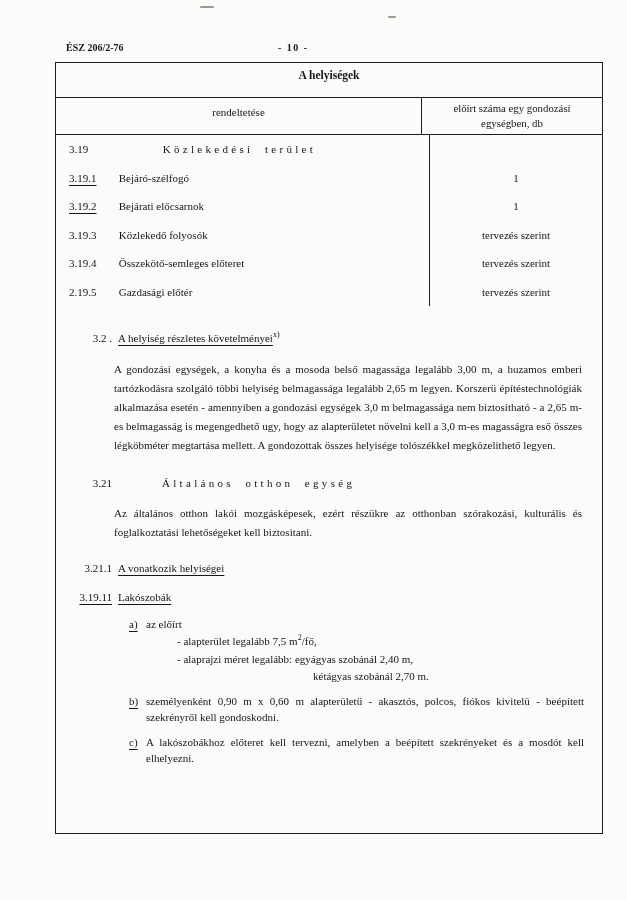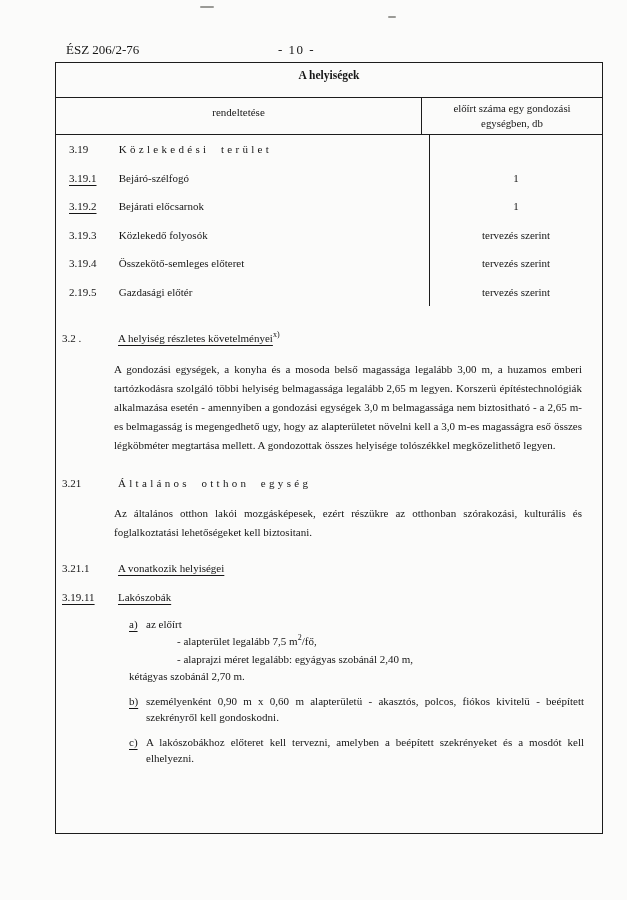--- a/index.html
+++ b/index.html
@@ -8,21 +8,21 @@
     background:#e9e9e7;
     font-family:"Liberation Serif", serif;
     color:#161616;
     -webkit-font-smoothing:antialiased;
   }
   .page{
     position:relative;width:627px;height:900px;
     background:#fbfbfa;overflow:hidden;
   }
   .artifact{position:absolute;background:#9a9a96;border-radius:1px;}
-  .page-header{position:absolute;top:42px;left:0;width:100%;height:18px;font-size:13px;}
+  .page-header{position:absolute;top:42px;left:0;width:100%;height:18px;font-size:10px;font-weight:bold;}
   .doc-num{position:absolute;left:66px;top:0;white-space:nowrap;}
   .page-num{position:absolute;left:278px;top:0;letter-spacing:1.5px;white-space:nowrap;}
 
   .main-box{
     position:absolute;left:55px;top:62px;width:546px;height:770px;
     border:1.6px solid #1c1c1c;
     display:flex;flex-direction:column;
     overflow:hidden;
     font-size:11px;line-height:1.5;
   }
@@ -39,38 +39,38 @@
   }
   .trow{display:flex;align-items:stretch;}
   .trow .cl{flex:1;padding:6px 6px 6px 13px;}
   .trow .cr{
     width:160px;border-left:1.4px solid #1c1c1c;
     display:flex;align-items:center;justify-content:center;
     text-align:center;padding:2px 6px;
   }
   .rnum{display:inline-block;min-width:39px;margin-right:8px;white-space:nowrap;}
   .u{text-decoration:underline;text-underline-offset:2.5px;}
-  .spaced{letter-spacing:.3em;word-spacing:.5em;}
+  .spaced{letter-spacing:.3em;word-spacing:.5em;margin-left:44px;}
 
   .doc-body{padding:24px 14px 0 6px;}
   .sec-head{white-space:nowrap;}
-  .sec-num{display:inline-block;min-width:50px;margin-right:6px;}
+  .sec-num{display:inline-block;min-width:50px;margin-right:6px;text-align:right;}
   .sec-title{}
   sup{font-size:8px;vertical-align:super;line-height:0;}
   .para{margin:13px 6px 0 52px;text-align:justify;line-height:1.72;}
   .mt20{margin-top:20px;}
   .mt18{margin-top:18px;}
   .mt13{margin-top:13px;}
   .items{margin-left:67px;}
   .item{display:flex;margin-top:8px;}
   .item:first-child{margin-top:10px;}
   .item .marker{min-width:17px;text-decoration:underline;text-underline-offset:2.5px;}
   .item .txt{flex:1;text-align:justify;padding-right:4px;}
   .subline{margin-left:48px;margin-top:1px;}
-  .subcont{margin-top:1px;font-family:Liberation Serif, serif;}
+  .subcont{margin-left:184px;margin-top:1px;font-family:Liberation Serif, serif;}
 
   .footnote{
     margin-top:auto;
     padding:6px 10px 8px 6px;
     font-size:10.5px;line-height:1.5;text-align:justify;
   }
 </style>
 </head>
 <body>
 

